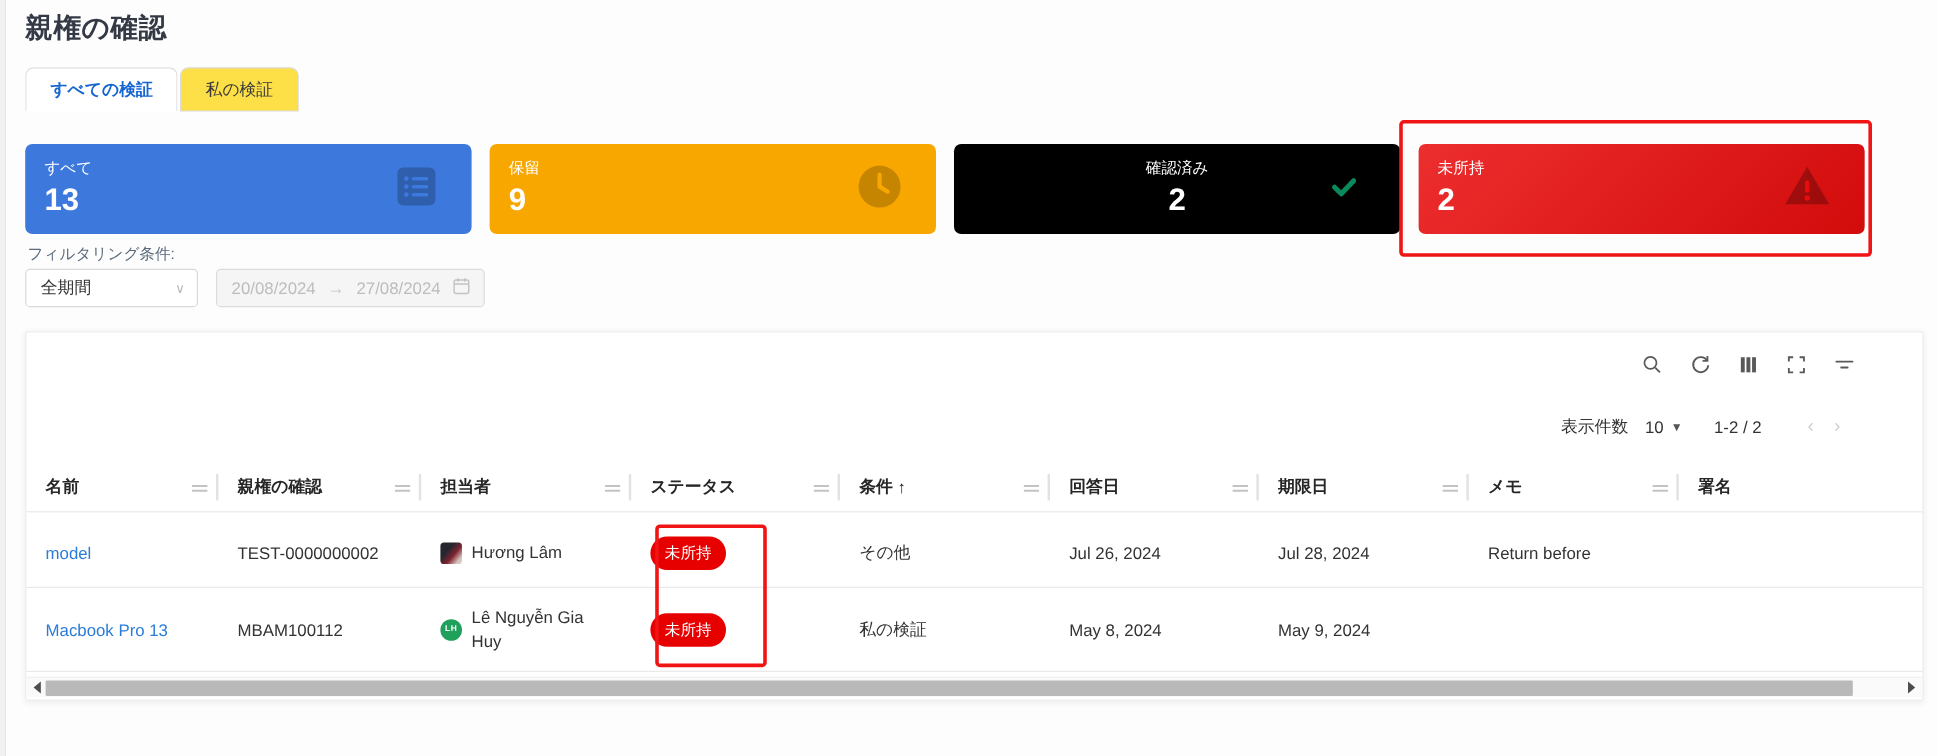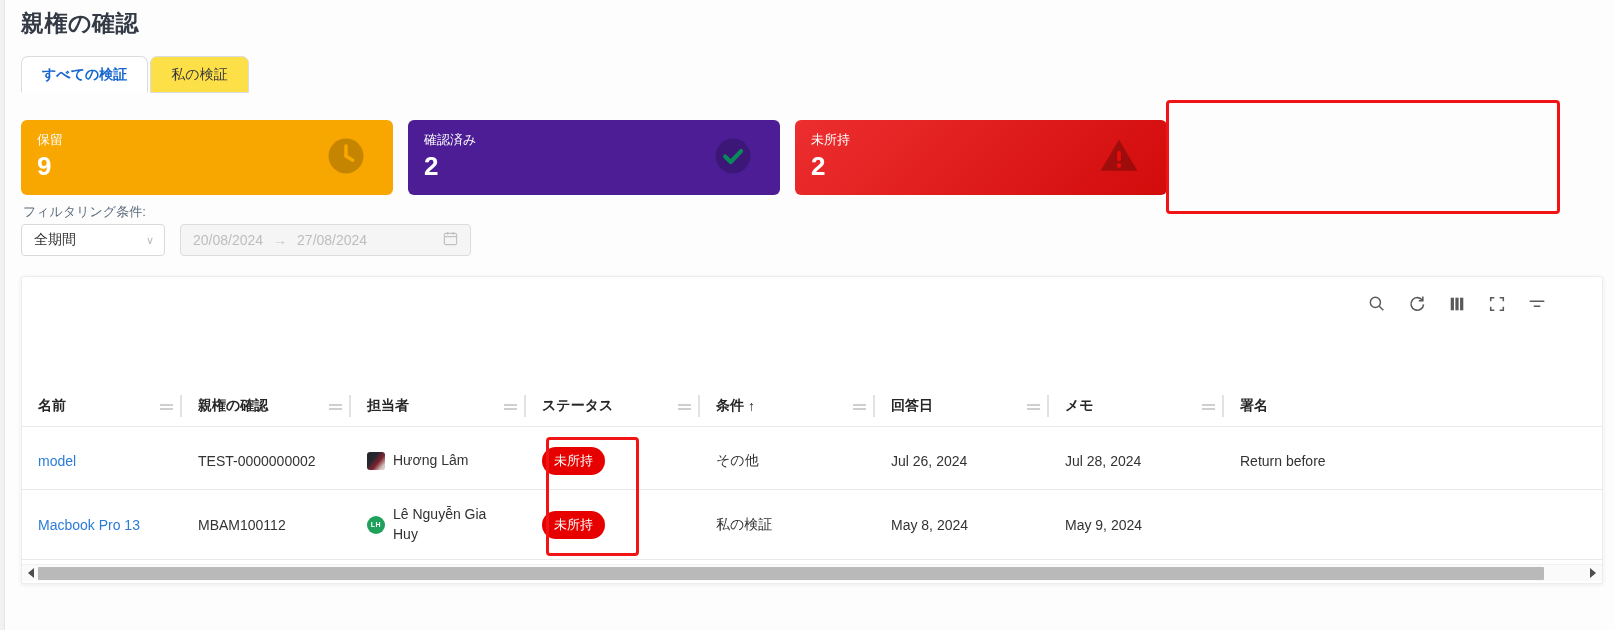--- a/index.html
+++ b/index.html
@@ -30,21 +30,21 @@
   .card-value { font-size:26px; font-weight:700; margin-top:2px; }
   .card-icon { position:absolute; right:26px; top:50%; transform:translateY(-50%); }
 
   
   .filter-label { position:absolute; left:23px; top:203px; font-size:13px; color:#5b6b7c; }
   .select-box { position:absolute; left:21px; top:224px; width:144px; height:32px;
     background:#fff; border:1px solid #d9d9d9; border-radius:4px;
     display:flex; align-items:center; justify-content:space-between;
     padding:0 10px 0 12px; font-size:14px; color:#333; cursor:pointer; }
   .select-caret { color:#b9b9b9; font-size:11px; }
-  .daterange { position:absolute; left:180px; top:224px; width:291px; height:32px;
+  .daterange { position:absolute; left:180px; top:224px; width:224px; height:32px;
     background:#f5f5f5; border:1px solid #dcdcdc; border-radius:4px;
     display:flex; align-items:center; gap:10px; padding:0 12px;
     font-size:14px; color:#bdbdbd; }
   .daterange .arrow { color:#c6c6c6; }
   .daterange .cal { margin-left:auto; }
 
   
   .panel { position:absolute; left:21px; top:276px; width:1582px; height:308px;
     background:#fff; border:1px solid #ededed; border-radius:2px;
     box-shadow:0 1px 5px rgba(0,0,0,.07); }
@@ -108,32 +108,47 @@
 <div class="left-strip"></div>
 
 <h1 class="page-title">親権の確認</h1>
 
 <div class="tabbar">
   <div class="tab active">すべての検証</div>
   <div class="tab">私の検証</div>
 </div>
 
 <div class="cards">
+  <div class="card" style="background-color: rgb(61, 121, 221);">
+    <div class="card-label">すべて</div>
+    <div class="card-value">13</div>
+    <span class="card-icon">
+      <svg width="40" height="40" viewBox="0 0 24 24">
+          <rect x="2.5" y="2.5" width="19" height="19" rx="3" fill="rgba(0,0,0,0.22)"></rect>
+          <circle cx="7" cy="8" r="1.2" fill="#3d79dd"></circle>
+          <circle cx="7" cy="12" r="1.2" fill="#3d79dd"></circle>
+          <circle cx="7" cy="16" r="1.2" fill="#3d79dd"></circle>
+          <rect x="9.6" y="7.2" width="8.4" height="1.7" rx=".8" fill="#3d79dd"></rect>
+          <rect x="9.6" y="11.2" width="8.4" height="1.7" rx=".8" fill="#3d79dd"></rect>
+          <rect x="9.6" y="15.2" width="8.4" height="1.7" rx=".8" fill="#3d79dd"></rect>
+        </svg>
+    </span>
+  </div>
   <div class="card" style="background-color: rgb(248, 167, 0);">
     <div class="card-label">保留</div>
     <div class="card-value">9</div>
     <span class="card-icon">
       <svg width="42" height="42" viewBox="0 0 24 24">
           <circle cx="12" cy="12" r="10" fill="rgba(0,0,0,0.20)"></circle>
           <line x1="12" y1="12" x2="12" y2="6.3" stroke="#f8a700" stroke-width="2" stroke-linecap="round"></line>
           <line x1="12" y1="12" x2="15.8" y2="14.4" stroke="#f8a700" stroke-width="2" stroke-linecap="round"></line>
         </svg>
     </span>
   </div>
-  <div class="card" style="background-color: #4c1d95;">
+  <div class="card" style="background-color: #000000; text-align: center;">
     <div class="card-label">確認済み</div>
     <div class="card-value">2</div>
     <span class="card-icon">
       <svg width="42" height="42" viewBox="0 0 24 24">
           <circle cx="12" cy="12" r="10" fill="rgba(0,0,0,0.20)"></circle>
           <polyline points="7.5,12.3 10.7,15.4 16.6,9.2" fill="none" stroke="#098a5b" stroke-width="2.4" stroke-linecap="round" stroke-linejoin="round"></polyline>
         </svg>
     </span>
   </div>
   <div class="card grad" style="background-color: rgb(234, 12, 12);">
@@ -201,20 +216,30 @@
         </svg>
     </span>
     <span class="tb-icon">
       <svg width="18" height="18" viewBox="0 0 20 20" fill="none" stroke="#595959" stroke-width="1.7" stroke-linecap="round">
           <line x1="2.5" y1="7" x2="17.5" y2="7"></line>
           <line x1="7" y1="12.5" x2="13" y2="12.5"></line>
         </svg>
     </span>
   </div>
 
+  <div class="pager">
+    <span class="lbl">表示件数</span>
+    <span class="size">
+      <span>10</span>
+      <span class="caret">▼</span>
+    </span>
+    <span class="range">1-2 / 2</span>
+    <span class="chev">‹</span>
+    <span class="chev">›</span>
+  </div>
 
   <div class="gridhead">
     <div class="hcell">
       <span>名前</span>
       <span class="drag"><svg width="13" height="8" viewBox="0 0 13 8" stroke="#c3c3c3" stroke-width="1.6">
             <line x1="0" y1="2" x2="13" y2="2"></line>
             <line x1="0" y1="6" x2="13" y2="6"></line>
           </svg></span>
     </div>
     <div class="hcell">
@@ -241,20 +266,27 @@
     <div class="hcell">
       <span>条件</span>
       <span class="sort-arrow">↑</span>
       <span class="drag"><svg width="13" height="8" viewBox="0 0 13 8" stroke="#c3c3c3" stroke-width="1.6">
             <line x1="0" y1="2" x2="13" y2="2"></line>
             <line x1="0" y1="6" x2="13" y2="6"></line>
           </svg></span>
     </div>
     <div class="hcell">
       <span>回答日</span>
+      <span class="drag"><svg width="13" height="8" viewBox="0 0 13 8" stroke="#c3c3c3" stroke-width="1.6">
+            <line x1="0" y1="2" x2="13" y2="2"></line>
+            <line x1="0" y1="6" x2="13" y2="6"></line>
+          </svg></span>
+    </div>
+    <div class="hcell">
+      <span>期限日</span>
       <span class="drag"><svg width="13" height="8" viewBox="0 0 13 8" stroke="#c3c3c3" stroke-width="1.6">
             <line x1="0" y1="2" x2="13" y2="2"></line>
             <line x1="0" y1="6" x2="13" y2="6"></line>
           </svg></span>
     </div>
     <div class="hcell">
       <span>メモ</span>
       <span class="drag"><svg width="13" height="8" viewBox="0 0 13 8" stroke="#c3c3c3" stroke-width="1.6">
             <line x1="0" y1="2" x2="13" y2="2"></line>
             <line x1="0" y1="6" x2="13" y2="6"></line>

